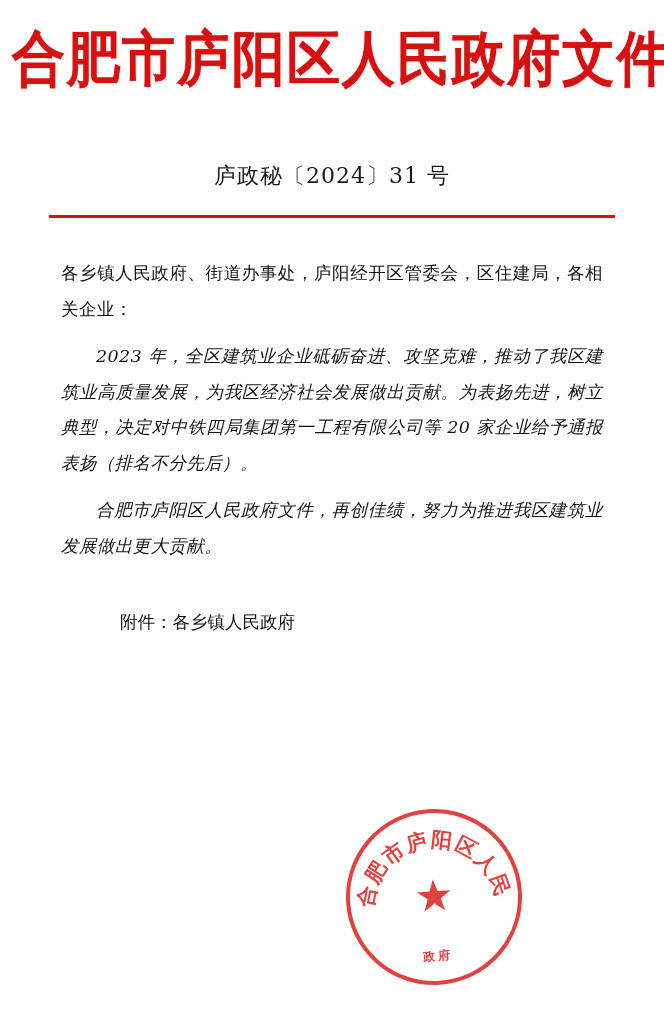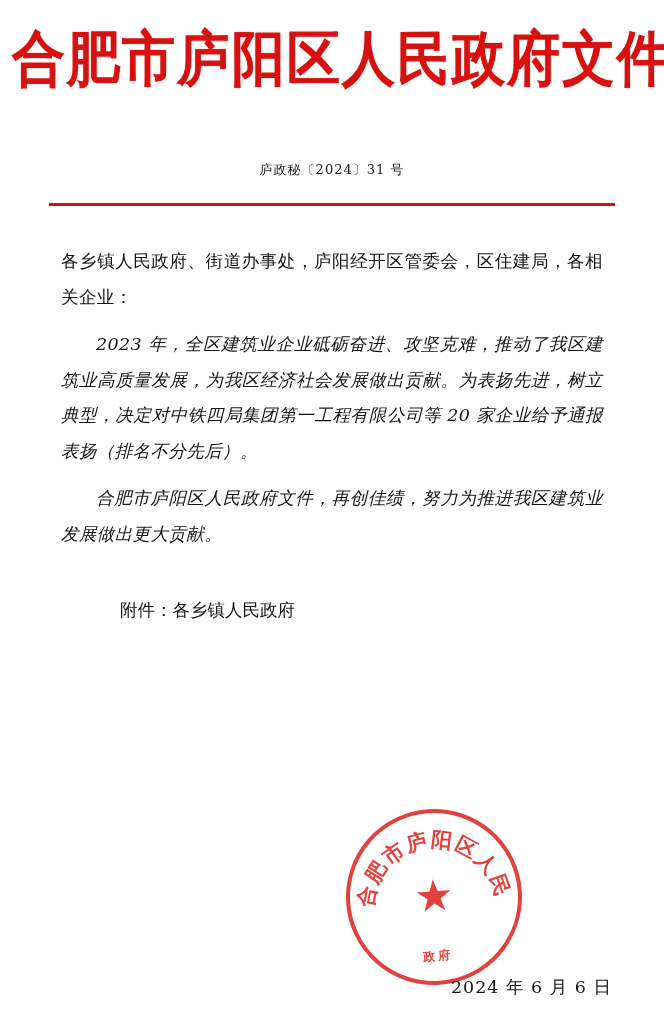--- a/index.html
+++ b/index.html
@@ -38,21 +38,21 @@
     white-space: nowrap;
     transform: scaleY(1.12);
     transform-origin: center top;
     text-shadow: 0 0 1px #d6110f;
   }
 
   
   .docnum {
     text-align: center;
     margin-top: 76px;
-    font-size: 13px;
+    font-size: 22px;
     letter-spacing: 1px;
     color: #1a1a1a;
     font-family: "DejaVu Serif", "Liberation Serif", serif;
   }
 
   
   .red-rule {
     margin: 24px auto 0 auto;
     width: 566px;
     height: 3px;
@@ -186,16 +186,15 @@
         <defs>
           <path id="arcTop" d="M 22,96 A 62,62 0 0 1 146,96" fill="none"></path>
         </defs>
         <text>
           <textPath href="#arcTop" startOffset="50%" text-anchor="middle">合肥市庐阳区人民</textPath>
         </text>
       </svg>
       <div class="seal-star">★</div>
       <div class="seal-text-bottom">政府</div>
     </div>
-    <div class="seal-date">2024 年 6 月 6 日</div>
   </div>
 
 </div>
 
 </body></html>

